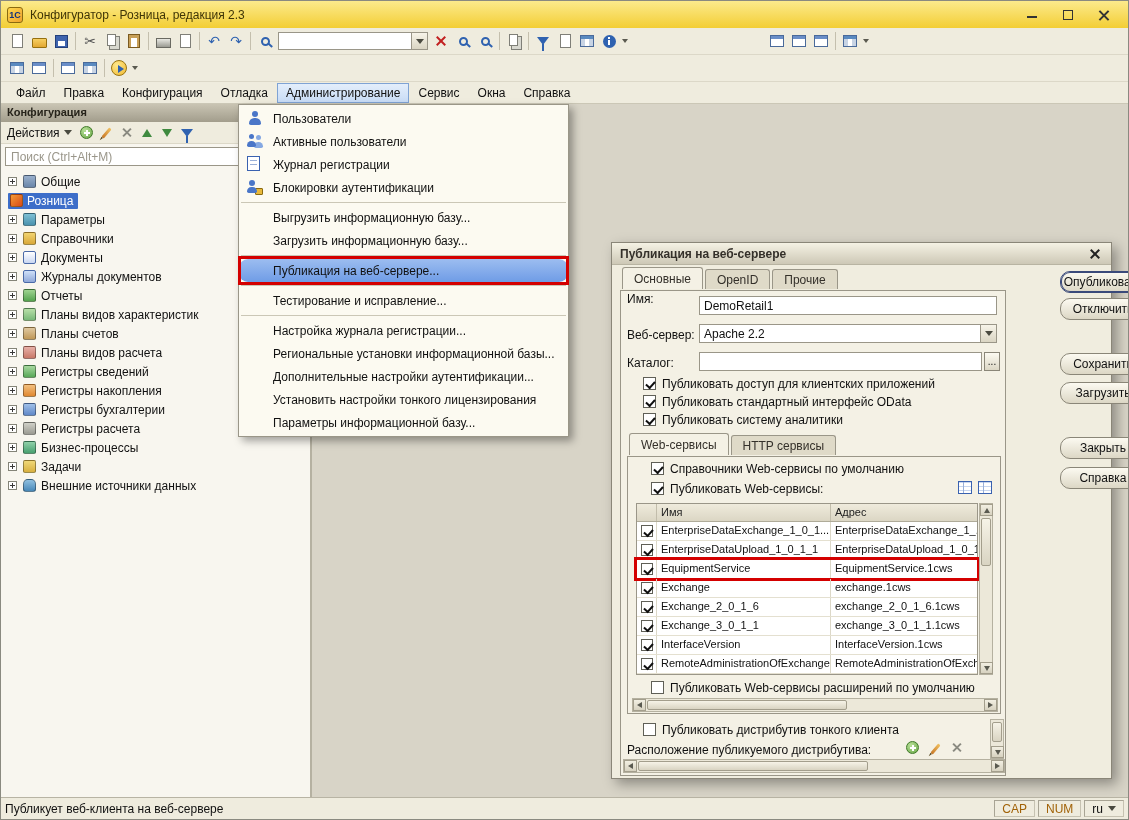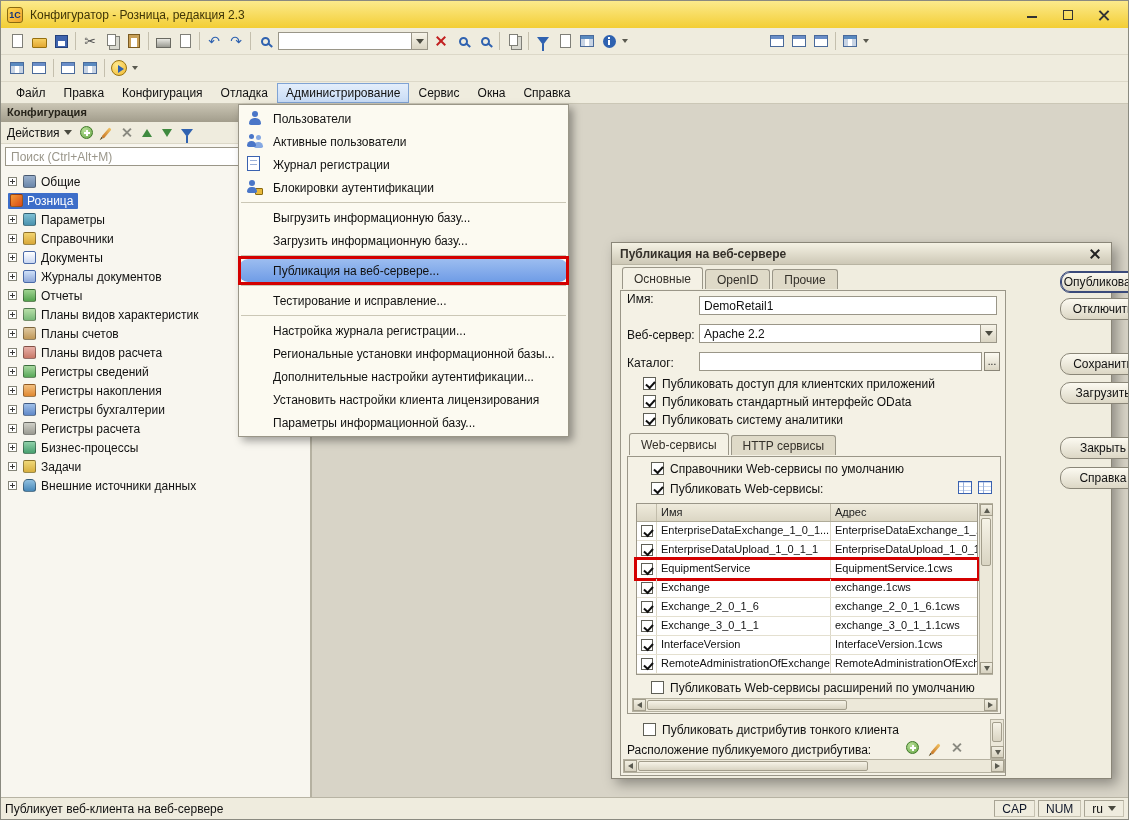--- a/index.html
+++ b/index.html
@@ -186,21 +186,21 @@
   .mini-grid { width:14px; height:13px; border:1px solid #3a62b0;
       background:linear-gradient(#fff,#fff), repeating-linear-gradient(#c9d7ef 0 1px, #fff 1px 4px); background-blend-mode:multiply; position:relative; }
   .mini-grid::after { content:""; position:absolute; left:4px; top:0; bottom:0; width:1px; background:#9ab0d8; }
 
   
   .statusbar { position:absolute; left:0; right:0; bottom:0; height:22px; background:#EFECDE;
                border-top:1px solid #B8B4A4; display:flex; align-items:center; padding:0 4px; font-size:12px; }
   .status-cell { border:1px solid #C6C2B1; border-top-color:#A8A494; border-left-color:#A8A494;
                  background:#EFECDE; height:17px; display:flex; align-items:center; justify-content:center;
                  margin-left:3px; padding:0 7px; }
-  .dim { color:#0f172a; }
+  .dim { color:#a16207; }
 </style>
 </head>
 <body>
 
 <div class="app">
 
   <div class="titlebar">
     <div class="app-icon">1С</div>
     <div class="title-text">Конфигуратор - Розница, редакция 2.3</div>
     <div class="win-controls">
@@ -492,21 +492,21 @@
     <div class="dd-item">
         <span>Настройка журнала регистрации...</span>
       </div>
     <div class="dd-item">
         <span>Региональные установки информационной базы...</span>
       </div>
     <div class="dd-item">
         <span>Дополнительные настройки аутентификации...</span>
       </div>
     <div class="dd-item">
-        <span>Установить настройки клиента лицензирования</span>
+        <span>Установить настройки тонкого лицензирования</span>
       </div>
     <div class="dd-item">
         <span>Параметры информационной базу...</span>
       </div>
   </div>
 
   <div class="dialog">
     <div class="dlg-title">
       <span>Публикация на веб-сервере</span>
       <span class="dlg-close"></span>

